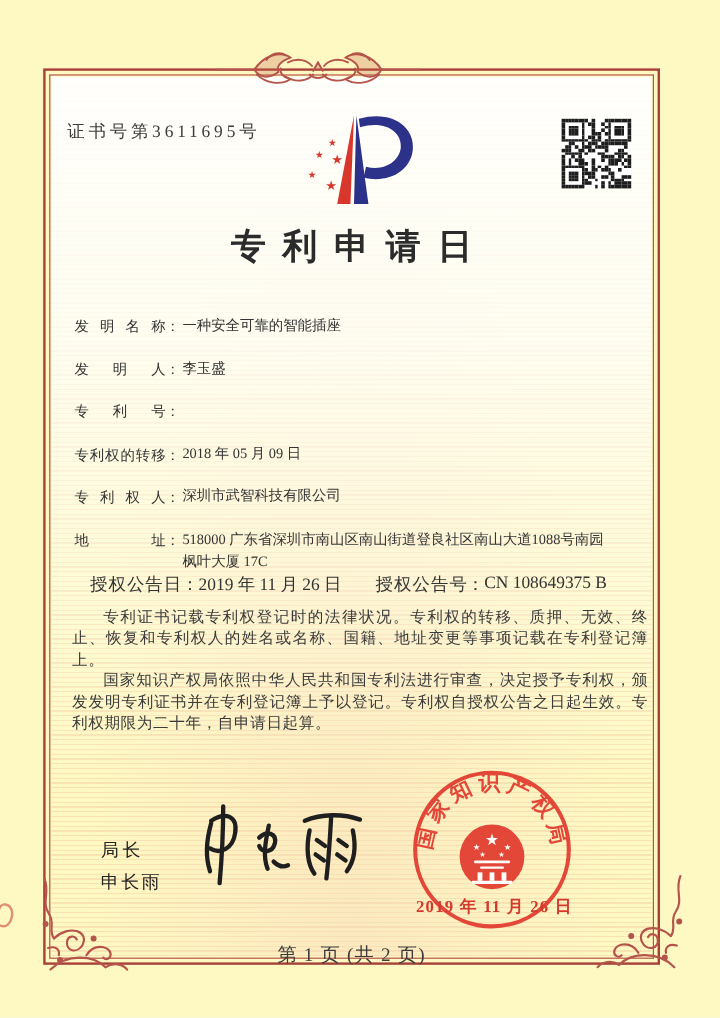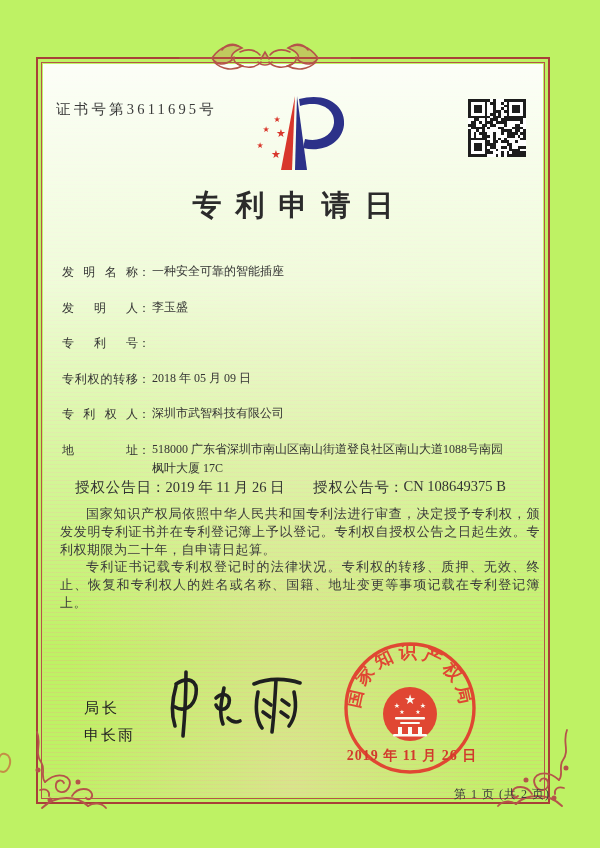--- a/index.html
+++ b/index.html
@@ -4,21 +4,21 @@
 <style>
   html,body{margin:0;padding:0;}
   body{
     width:600px;height:848px;
     background:#f4f3f0;
     font-family:"Liberation Serif","DejaVu Serif",serif;
     position:relative;overflow:hidden;
   }
   .page{
     position:absolute;left:0;top:0;width:600px;height:848px;
-    background:#bef264;
+    background:#fef9c3;
   }
   
   .frame{
     position:absolute;left:36px;top:57px;width:514px;height:747px;
     border:2px solid #a84038;
     box-sizing:border-box;
   }
   .frame .inner-line{
     position:absolute;inset:3px;
     border:1px solid #b5544a;
@@ -74,21 +74,21 @@
   .sig-name{position:absolute;left:84px;top:726px;font-size:15px;color:#222;letter-spacing:2px;}
   .signature-svg{position:absolute;left:158px;top:666px;width:164px;height:84px;}
   .seal-svg{position:absolute;left:342px;top:640px;width:136px;height:136px;opacity:.93;}
   .seal-date{
     position:absolute;left:338px;top:747px;width:148px;
     text-align:center;font-size:14px;font-weight:700;color:#d23a2c;letter-spacing:1px;
   }
   
   .page-ind{
     position:absolute;left:36px;top:786px;width:514px;
-    text-align:right;font-size:12px;color:#3c3c3c;letter-spacing:1px;
+    text-align:center;font-size:16px;color:#3c3c3c;letter-spacing:1px;
   }
   .back-note{
     position:absolute;left:0;top:820px;width:600px;
     text-align:center;font-size:12.5px;color:#4a4a4a;letter-spacing:2px;
   }
   
   .ornament-top{position:absolute;left:178px;top:38px;width:174px;height:40px;}
   .flourish{position:absolute;width:80px;height:82px;}
   .flourish.bl{left:30px;top:730px;}
   .flourish.br{left:494px;top:728px;transform:scaleX(-1);}
@@ -468,22 +468,22 @@
       <span>2019 年 11 月 26 日</span>
     </div>
     <div class="grant-col-right">
       <span class="glabel">授权公告号</span>
         <span>：</span>
       <span>CN 108649375 B</span>
     </div>
   </div>
 
   <div class="paras">
+    <p>专利证书记载专利权登记时的法律状况。专利权的转移、质押、无效、终止、恢复和专利权人的姓名或名称、国籍、地址变更等事项记载在专利登记簿上。</p>
     <p>国家知识产权局依照中华人民共和国专利法进行审查，决定授予专利权，颁发发明专利证书并在专利登记簿上予以登记。专利权自授权公告之日起生效。专利权期限为二十年，自申请日起算。</p>
-    <p>专利证书记载专利权登记时的法律状况。专利权的转移、质押、无效、终止、恢复和专利权人的姓名或名称、国籍、地址变更等事项记载在专利登记簿上。</p>
   </div>
 
   <div class="sig-title">局长</div>
   <div class="sig-name">申长雨</div>
 
   <svg class="signature-svg" viewBox="0 0 164 84">
     <g stroke="#1f1f1f" fill="none" stroke-width="3.6" stroke-linecap="round" stroke-linejoin="round">
       <path d="M18,20 C14,34 13,48 17,60"></path>
       <path d="M18,18 C30,10 40,14 38,28 C36,42 25,46 17,41"></path>
       <path d="M28,6 C28,26 27,48 25,70"></path>

